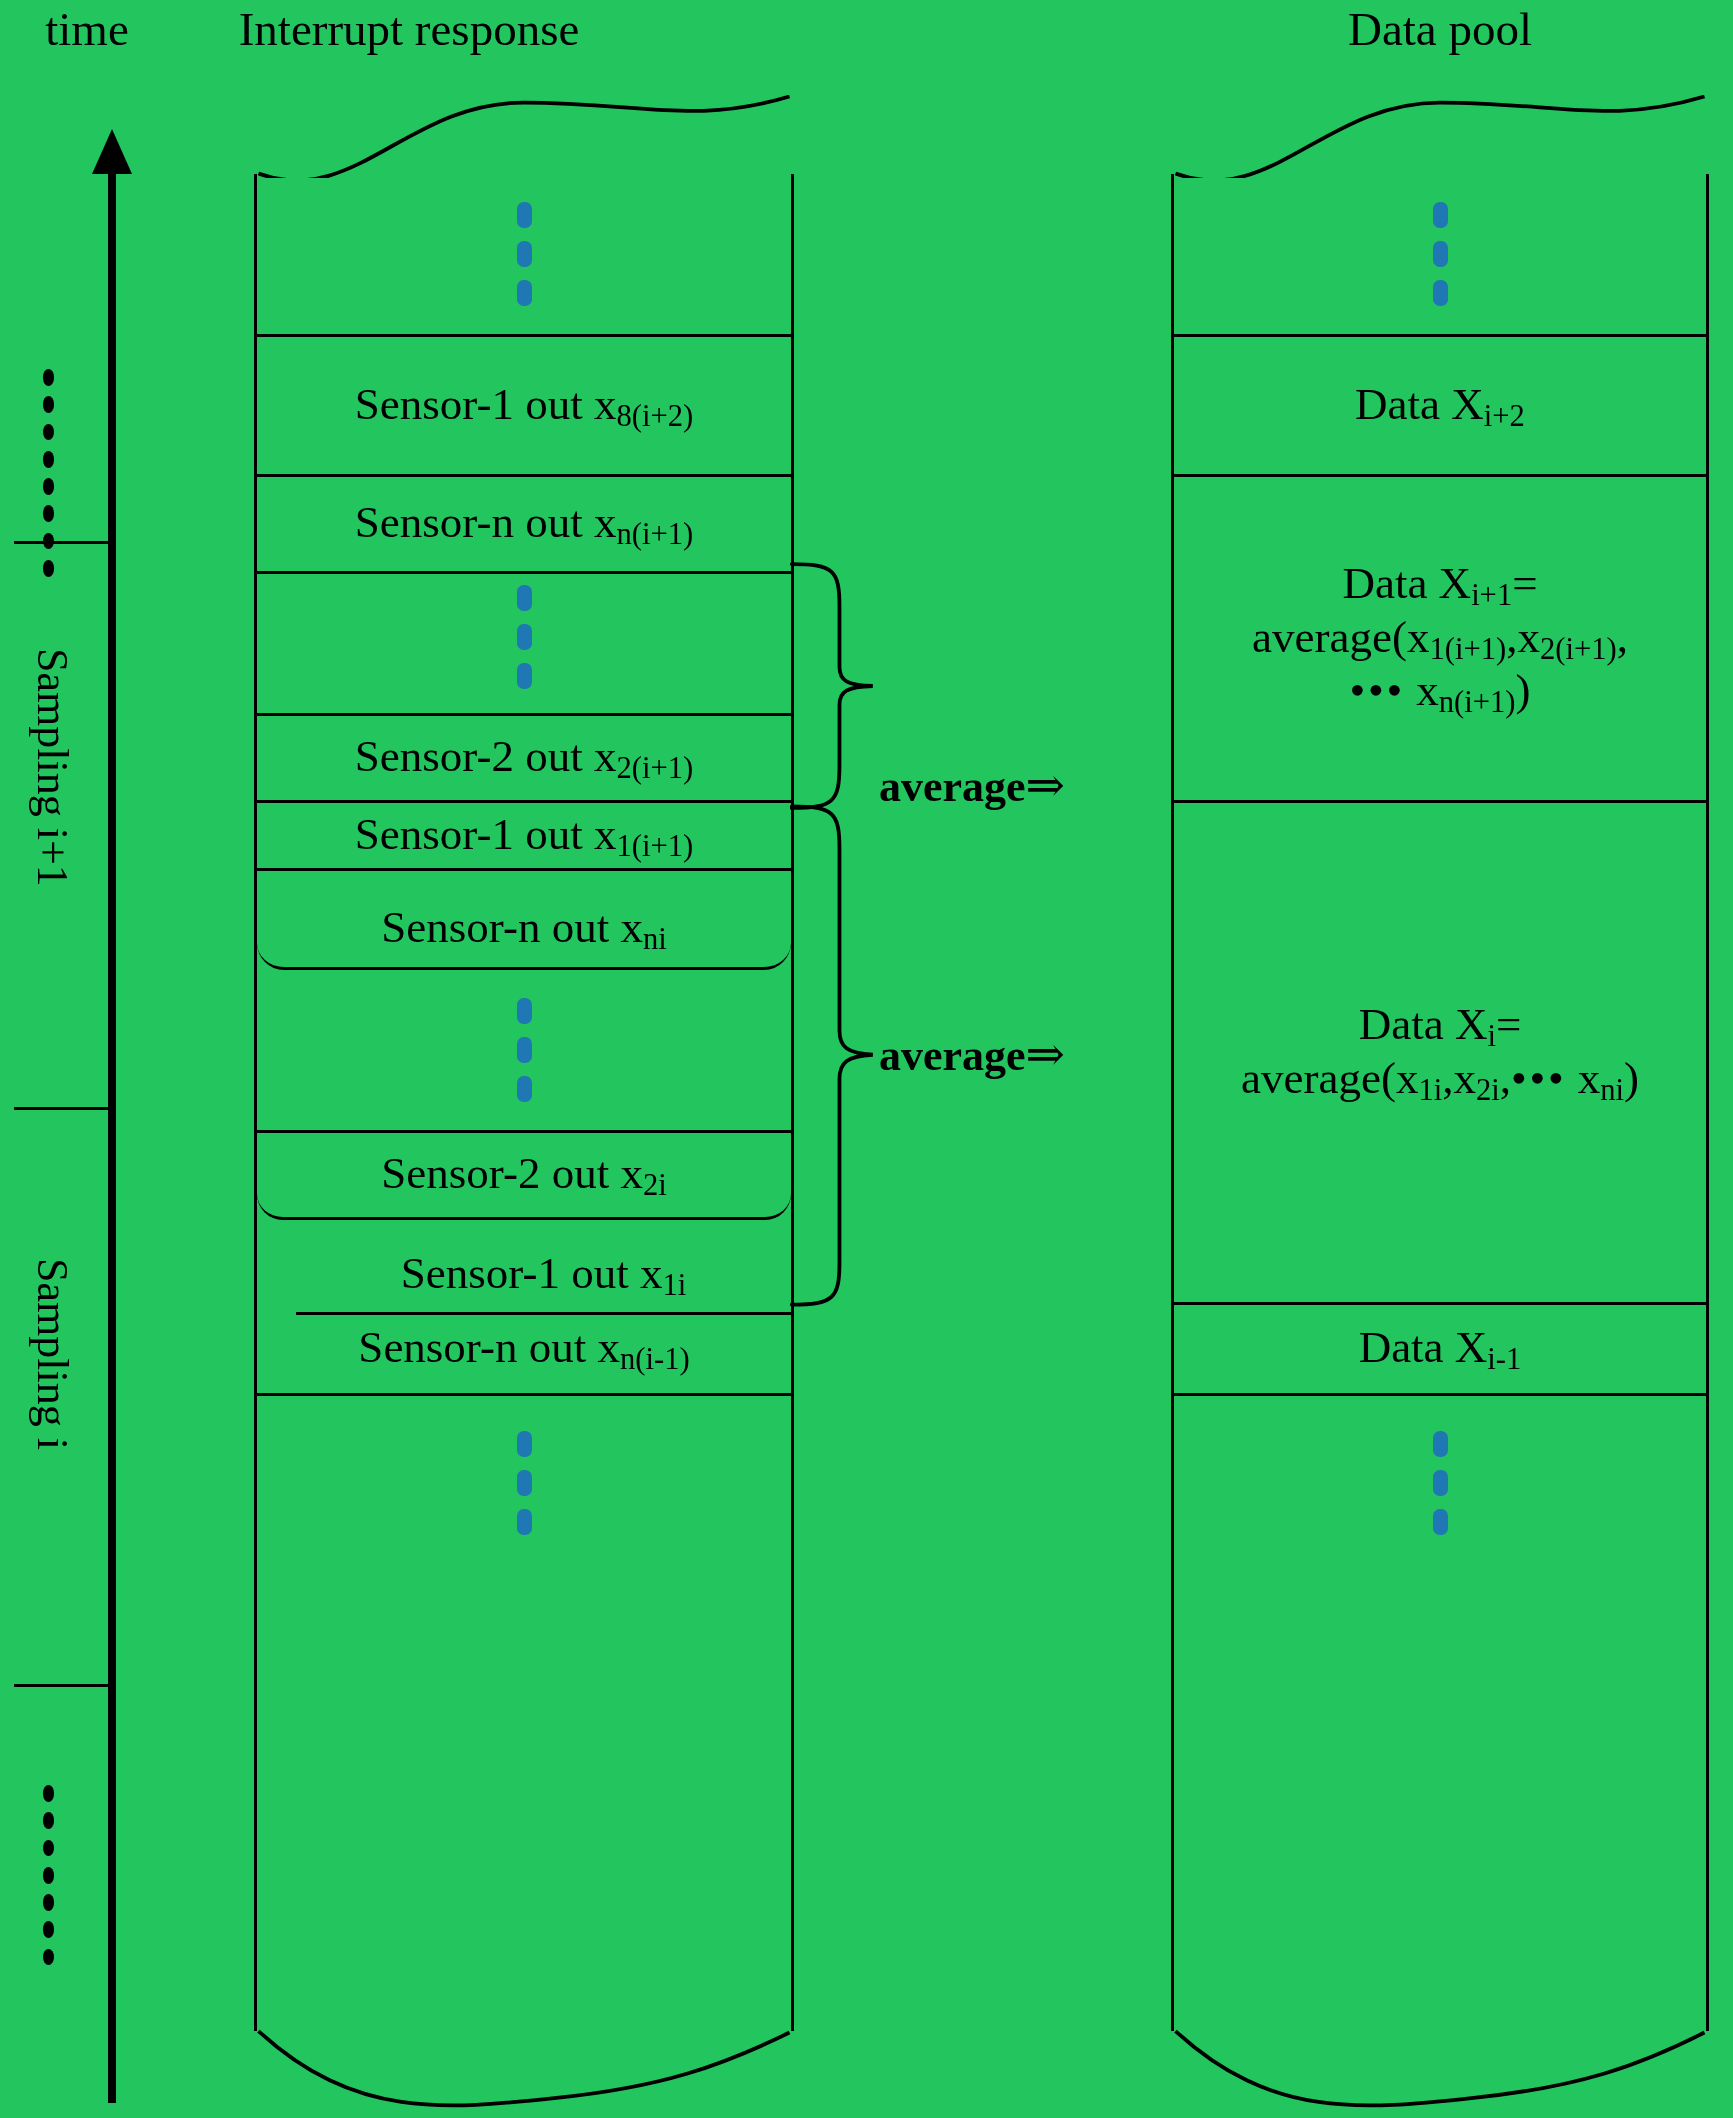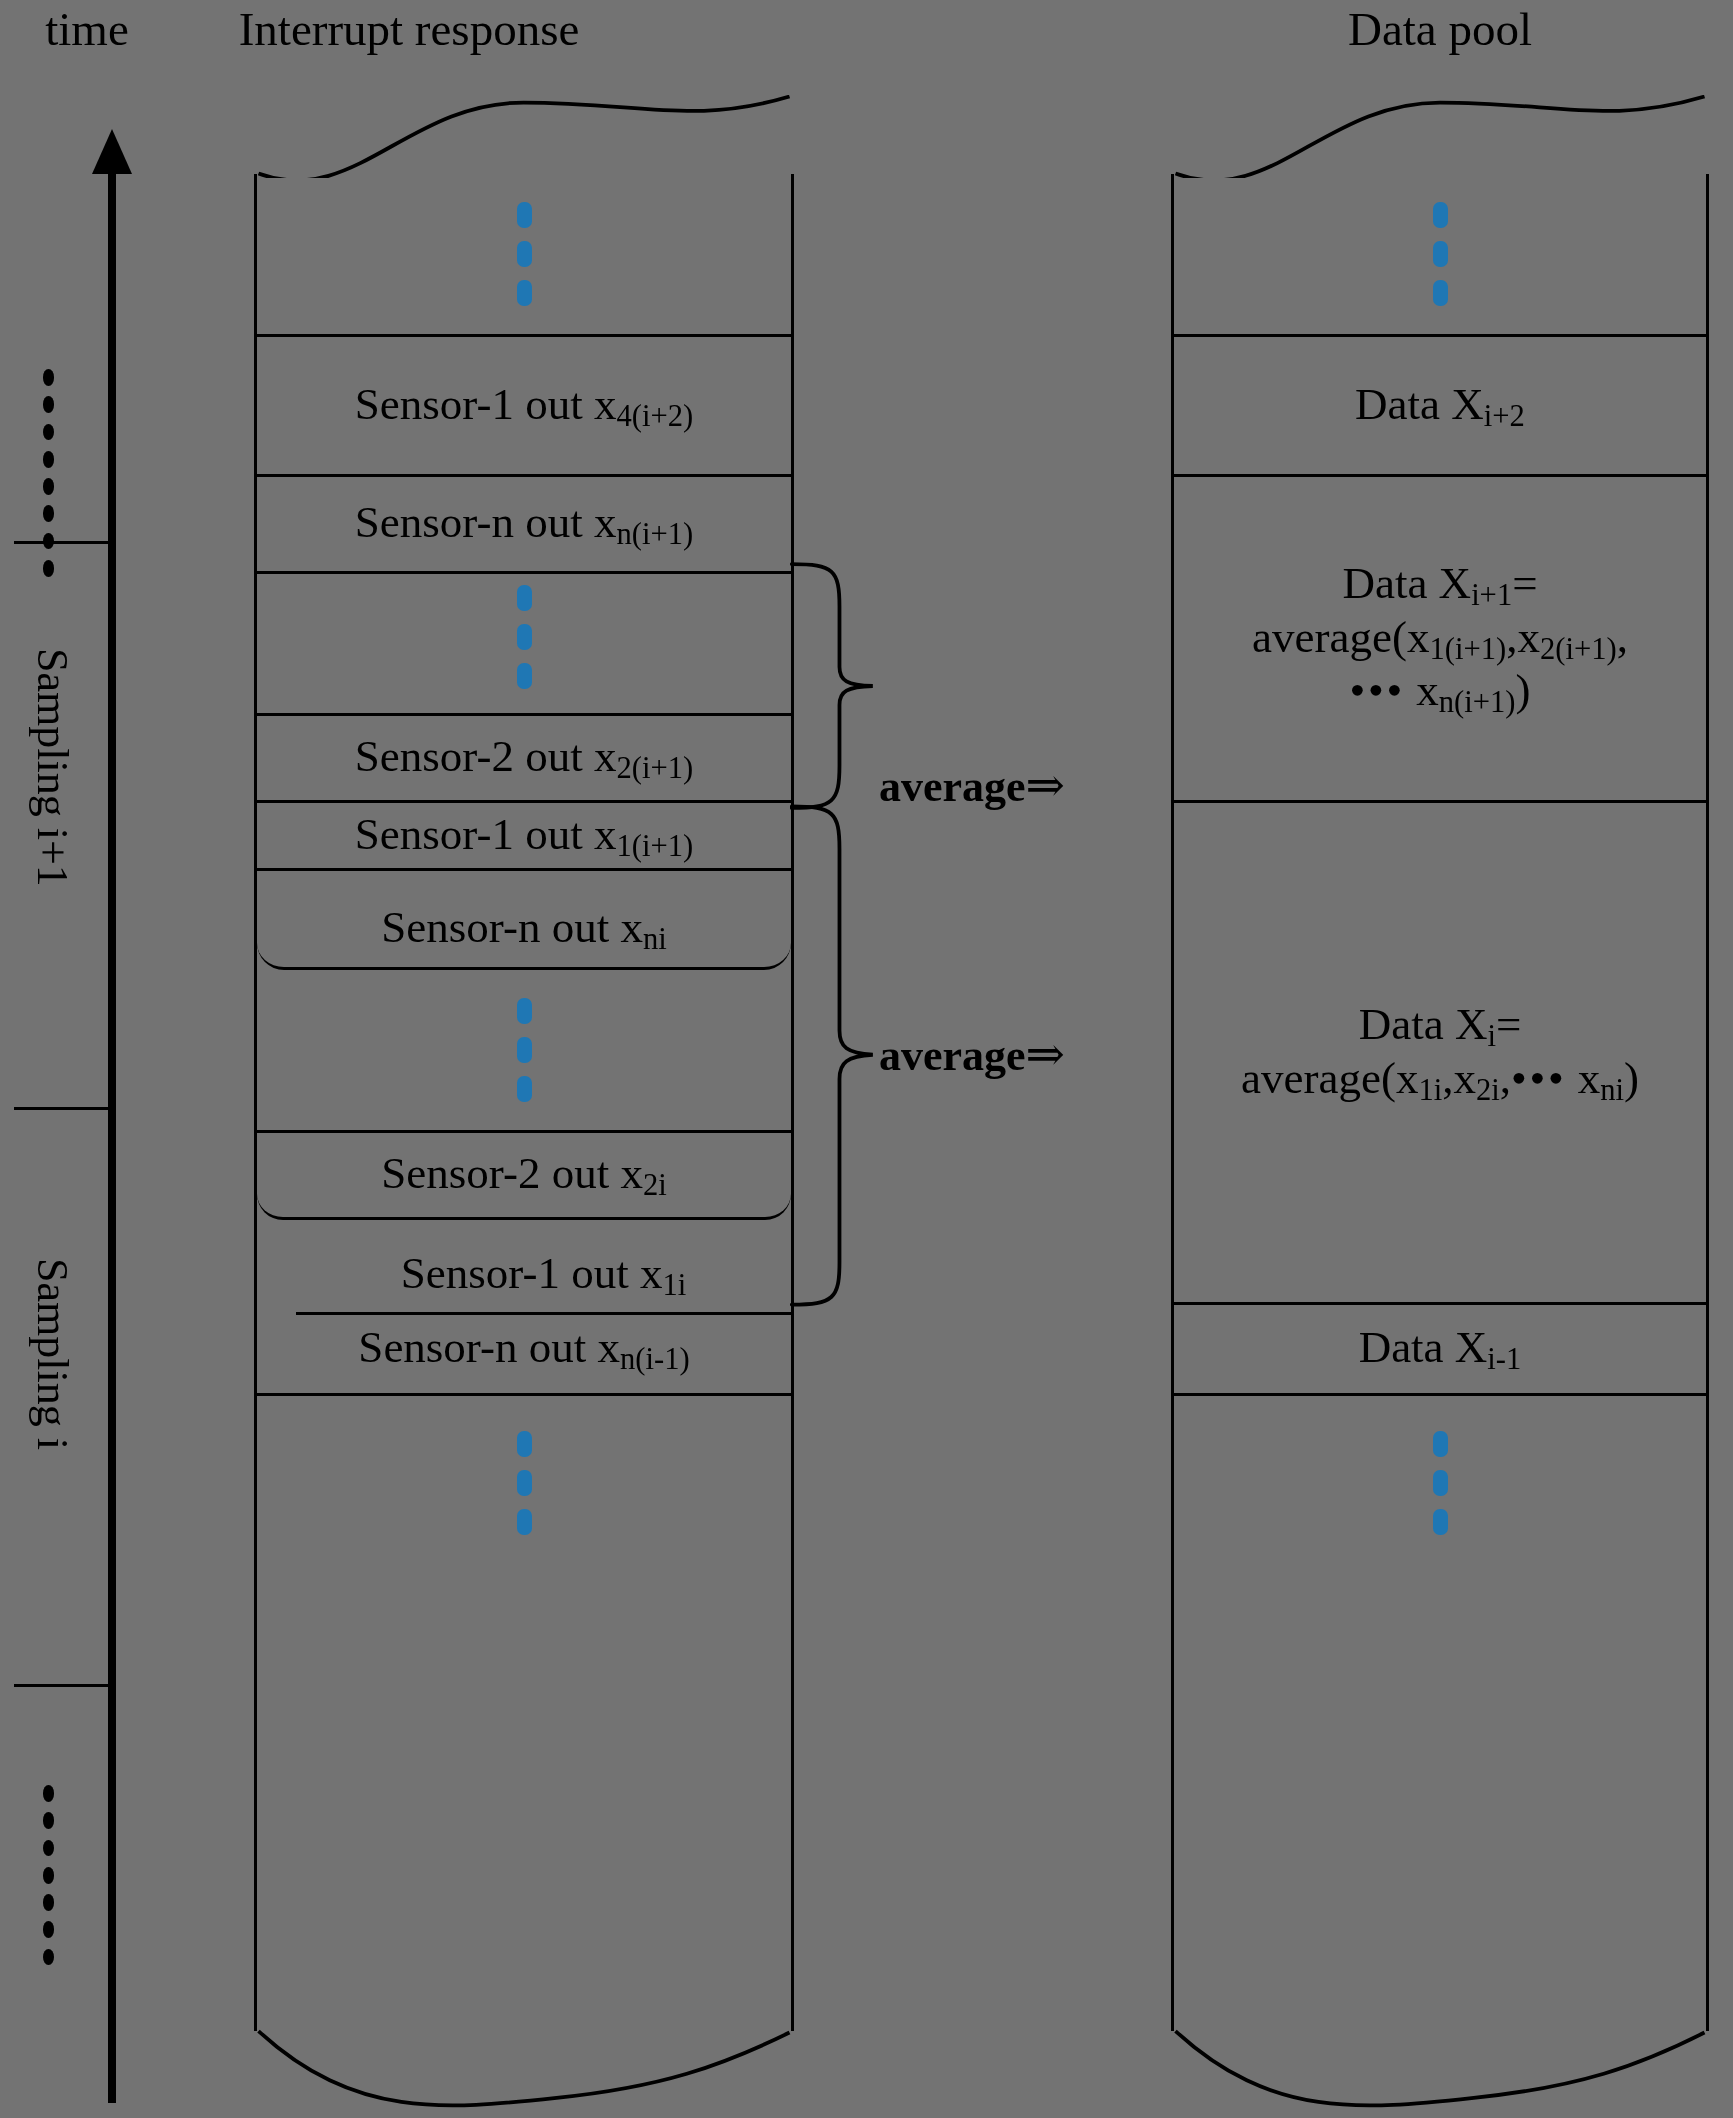--- a/index.html
+++ b/index.html
@@ -4,21 +4,21 @@
 <style>
   html,body{margin:0;padding:0;background:#ffffff;}
   body{
     font-family:"Liberation Serif","DejaVu Serif",serif;
     color:#000;
   }
   #stage{
     position:relative;
     width:1734px;
     height:2119px;
-    background:#737373;
+    background:#22c55e;
     overflow:hidden;
   }
 
   
   .hdr{
     position:absolute;
     font-size:47px;
     line-height:1;
     white-space:nowrap;
     text-align:center;
@@ -190,21 +190,21 @@
 
     <div class="row" style="top:0px;height:163px;">
       <span class="vdots-blue">
           <span></span>
           <span></span>
           <span></span>
         </span>
     </div>
 
     <div class="row" style="top:163px;height:140px;">
-      <span class="txt"><span>Sensor-1 out x</span><sub>4(i+2)</sub></span>
+      <span class="txt"><span>Sensor-1 out x</span><sub>8(i+2)</sub></span>
     </div>
 
     <div class="row" style="top:303px;height:97px;">
       <span class="txt"><span>Sensor-n out x</span><sub>n(i+1)</sub></span>
     </div>
 
     <div class="row" style="top:387px;height:155px;">
       <span class="vdots-blue">
           <span></span>
           <span></span>

